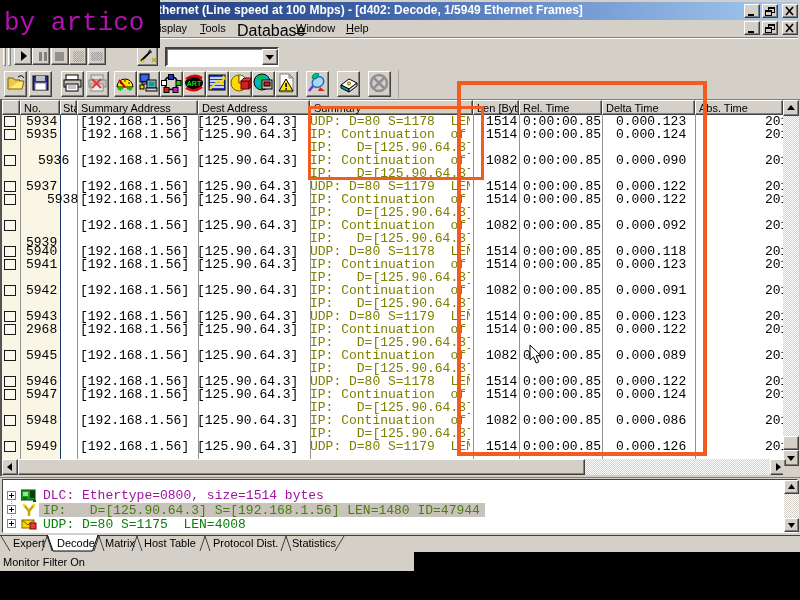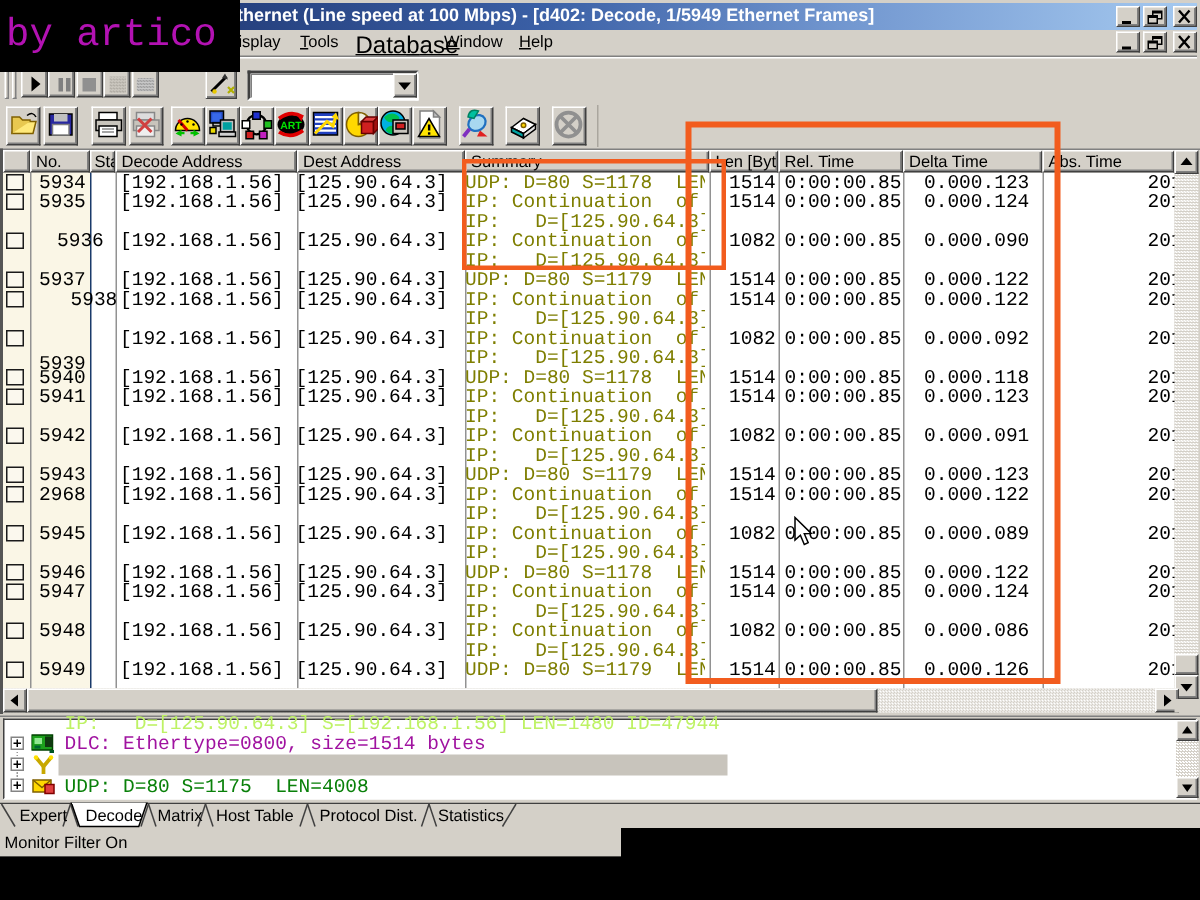--- a/index.html
+++ b/index.html
@@ -199,21 +199,21 @@
 <div class="abs" style="left:77px;top:100px;width:1px;height:359px;background:#929292;"></div>
 <div class="abs" style="left:198px;top:100px;width:1px;height:359px;background:#929292;"></div>
 <div class="abs" style="left:310px;top:100px;width:1px;height:359px;background:#929292;"></div>
 <div class="abs" style="left:473px;top:100px;width:1px;height:359px;background:#929292;"></div>
 <div class="abs" style="left:519px;top:100px;width:1px;height:359px;background:#929292;"></div>
 <div class="abs" style="left:602px;top:100px;width:1px;height:359px;background:#929292;"></div>
 <div class="abs" style="left:695px;top:100px;width:1px;height:359px;background:#929292;"></div>
 <div class="hdrcell" style="left:2px;width:18px;"></div>
 <div class="hdrcell" style="left:20px;width:40px;">No.</div>
 <div class="hdrcell" style="left:60px;width:17px;padding-left:2px;">Sta</div>
-<div class="hdrcell" style="left:77px;width:121px;">Decode Address</div>
+<div class="hdrcell" style="left:77px;width:121px;">Summary Address</div>
 <div class="hdrcell" style="left:198px;width:112px;">Dest Address</div>
 <div class="hdrcell" style="left:310px;width:163px;">Summary</div>
 <div class="hdrcell" style="left:473px;width:46px;">Len [Byt</div>
 <div class="hdrcell" style="left:519px;width:83px;">Rel. Time</div>
 <div class="hdrcell" style="left:602px;width:93px;">Delta Time</div>
 <div class="hdrcell" style="left:695px;width:88px;">Abs. Time</div>
 <div class="abs" style="left:4px;top:116px;width:12px;height:11px;background:#fbf8ee;border:1.5px solid #1a1a1a;"></div>
 <div class="cell mono" style="left:26px;top:115px;width:32px;height:13px;">5934</div>
 <div class="cell mono" style="left:80px;top:115px;width:115px;height:13px;">[192.168.1.56]</div>
 <div class="cell mono" style="left:197px;top:115px;width:107px;height:13px;">[125.90.64.3]</div>
@@ -413,21 +413,21 @@
     <path d="M8,8 L8,13" stroke="#c8a800" stroke-width="2.5"></path>
     <circle cx="3" cy="2" r="1.5" fill="#ffe000"></circle>
     <circle cx="13" cy="2" r="1.5" fill="#ffe000"></circle>
   </svg>
 <svg class="abs" style="left:21px;top:517px;" width="16" height="14">
     <rect x="1" y="3" width="12" height="8" fill="#ffd800" stroke="#806000"></rect>
     <path d="M1,3 L7,8 L13,3" stroke="#806000" fill="none"></path>
     <rect x="9" y="6" width="6" height="6" fill="#e04040" stroke="#800000"></rect>
   </svg>
 <div class="abs mono" style="left:43px;top:489px;color:#a012a0;">DLC: Ethertype=0800, size=1514 bytes</div>
-<div class="abs mono" style="left:43px;top:476px;color:#bef264;">IP:   D=[125.90.64.3] S=[192.168.1.56] LEN=1480 ID=47944</div>
+<div class="abs mono" style="left:43px;top:504px;color:#4d7c0f;">IP:   D=[125.90.64.3] S=[192.168.1.56] LEN=1480 ID=47944</div>
 <div class="abs mono" style="left:43px;top:518px;color:#098009;">UDP: D=80 S=1175  LEN=4008</div>
 <div class="abs" style="left:784px;top:480px;width:15px;height:52px;background:repeating-conic-gradient(#fff 0% 25%,#d4d0c8 0% 50%) 0 0/2px 2px;"></div>
 <div class="tbtn" style="left:784px;top:480px;width:15px;height:14px;"></div>
 <svg class="abs" style="left:784px;top:480px;" width="15" height="14">
     <path d="M7.5,4 L11,9 L4,9 Z" fill="#000"></path>
   </svg>
 <div class="tbtn" style="left:784px;top:518px;width:15px;height:14px;"></div>
 <svg class="abs" style="left:784px;top:518px;" width="15" height="14">
     <path d="M7.5,10 L11,5 L4,5 Z" fill="#000"></path>
   </svg>

